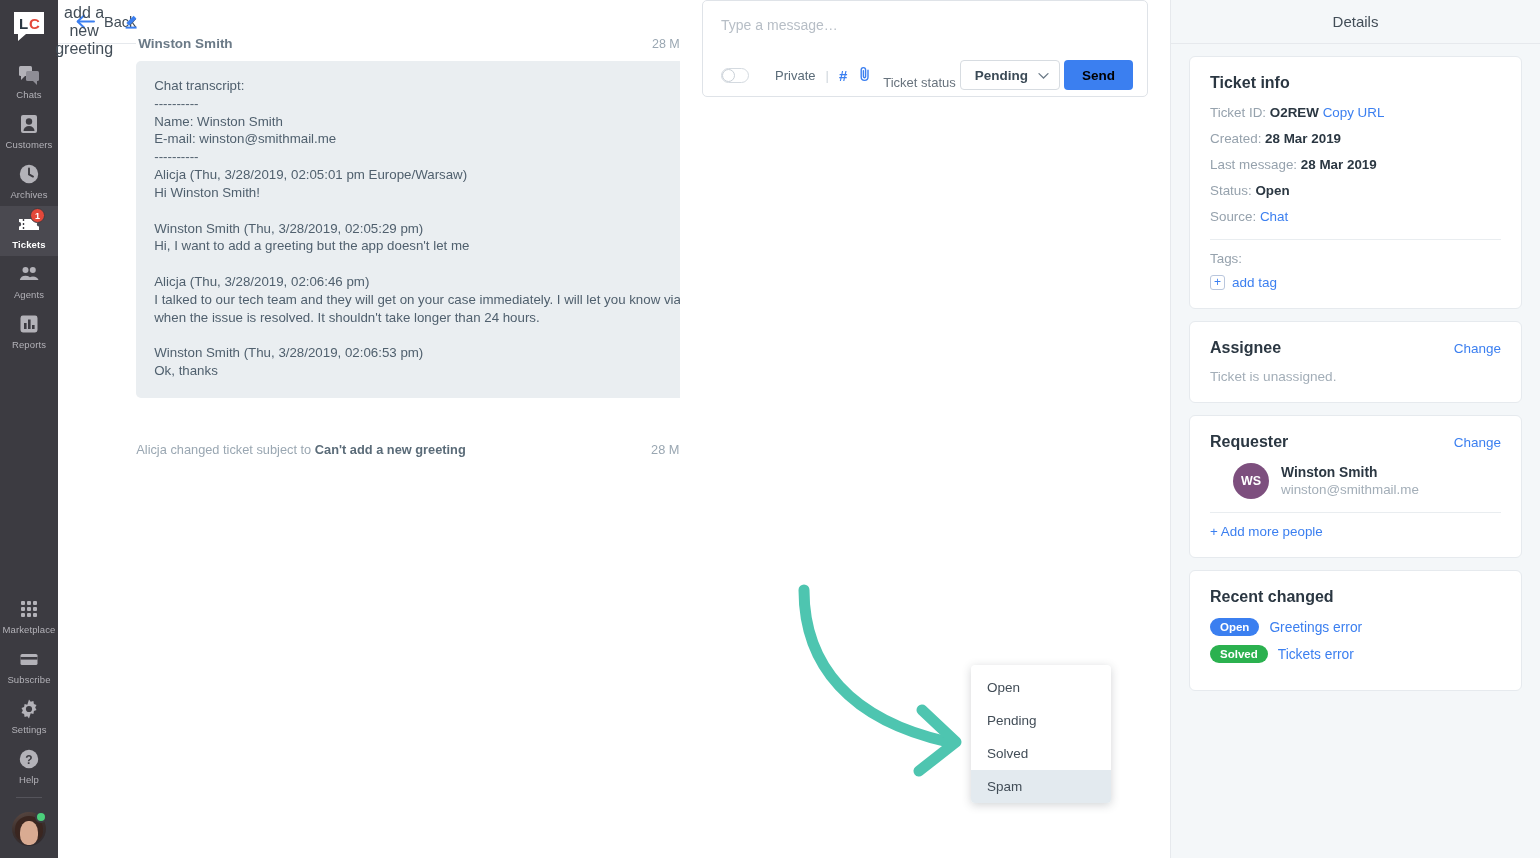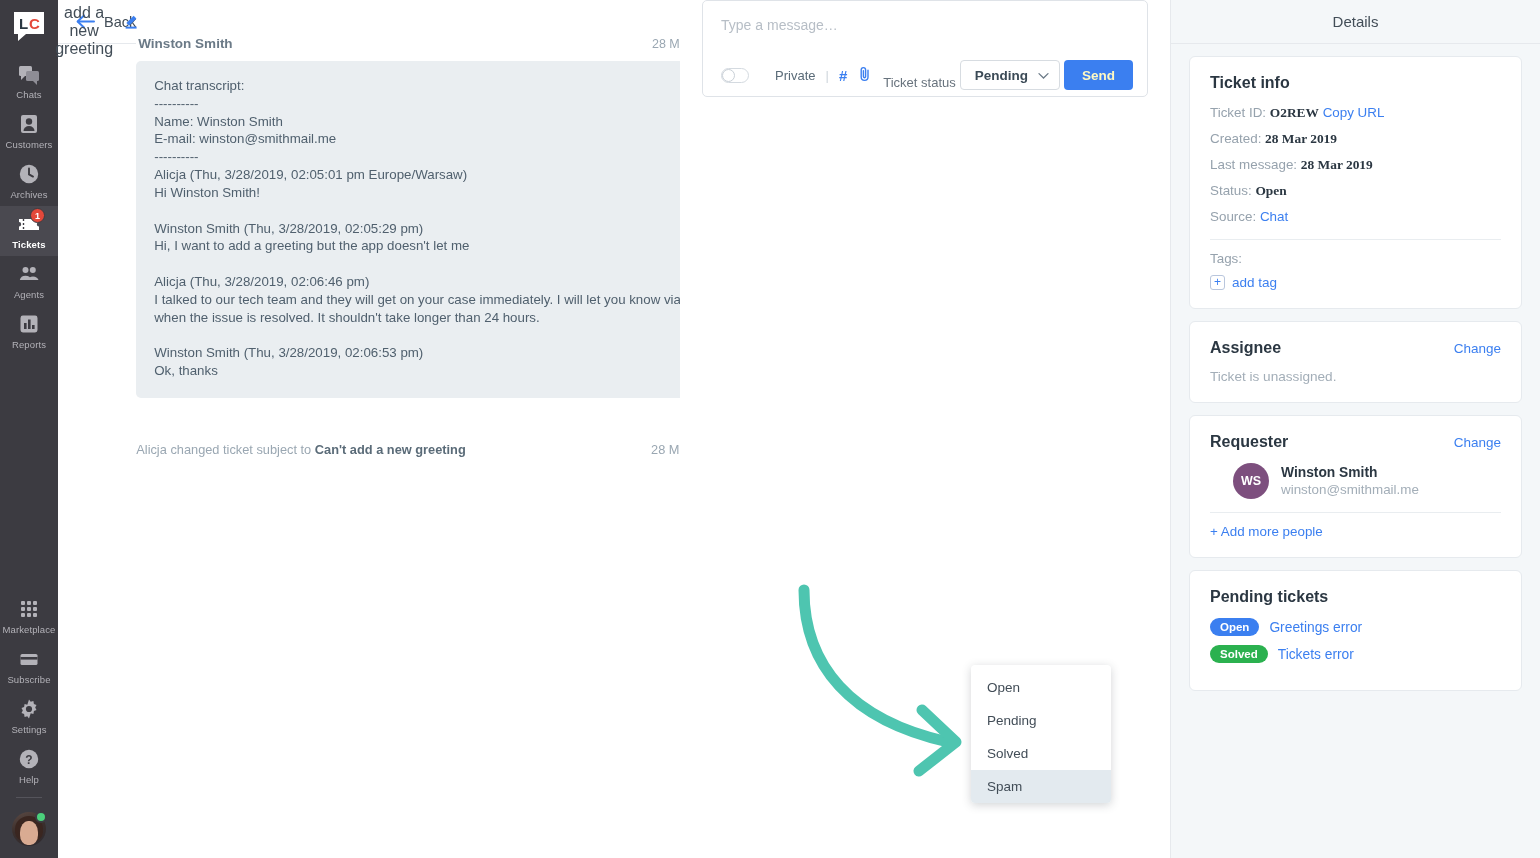--- a/index.html
+++ b/index.html
@@ -141,21 +141,21 @@
   .bar-right { margin-left: auto; display: flex; align-items: flex-end; gap: 4px; }
   .ticket-status-label { font-size: 13px; color: #68737d; }
   .status-select {
     border: 1px solid #d7dce1; border-radius: 4px; background: #fff;
     height: 30px; padding: 0 10px 0 14px;
     display: flex; align-items: center; gap: 10px; cursor: pointer;
     font-size: 13.5px; font-weight: bold; color: #3b4a56;
     min-width: 98px; justify-content: space-between;
   }
   .send-btn {
-    background: #3b7ff0; color: #fef9c3; border: none; border-radius: 4px;
+    background: #3b7ff0; color: #000000; border: none; border-radius: 4px;
     height: 30px; padding: 0 18px; font-size: 13.5px; font-weight: bold;
     cursor: pointer; font-family: "Liberation Sans", sans-serif;
   }
 
   
   .status-dropdown {
     position: absolute; left: 971px; top: 665px; width: 140px;
     background: #fff; border-radius: 4px;
     box-shadow: 0 2px 10px rgba(50,60,70,.22);
     padding: 6px 0 0 0; z-index: 40; overflow: hidden;
@@ -194,21 +194,21 @@
   .card-head-row {
     display: flex; align-items: baseline; justify-content: space-between;
     margin-bottom: 12px;
   }
   .card-head-row .card-title { margin-bottom: 0; }
   .link { color: #3b7ff0; cursor: pointer; }
   .link-sm { font-size: 13.5px; }
   .info-row {
     font-size: 13.4px; color: #96a2ad; margin-bottom: 8px; line-height: 1.35;
   }
-  .info-row b { color: #2b3742; font-weight: bold; font-family: Liberation Serif, serif; }
+  .info-row b { color: #2b3742; font-weight: bold; }
   .divider { height: 1px; background: #e9edf0; margin: 13px 0 11px 0; }
   .tags-label { font-size: 13.4px; color: #96a2ad; margin-bottom: 9px; }
   .add-tag { display: flex; align-items: center; gap: 7px; cursor: pointer; }
   .plus-box {
     width: 15px; height: 15px; border: 1px solid #b9c6dd; border-radius: 3px;
     color: #3b7ff0; font-size: 12px; line-height: 13px; text-align: center;
   }
   .muted { font-size: 13.6px; color: #a3aeb8; }
   .group-row { display: flex; align-items: center; gap: 11px; }
   .group-avatar {
@@ -519,21 +519,21 @@
           <span>
             <div class="req-name">Winston Smith</div>
             <div class="req-mail">winston@smithmail.me</div>
           </span>
         </div>
         <div class="divider"></div>
         <div class="add-people">+ Add more people</div>
       </div>
 
       <div class="card">
-        <div class="card-title">Pending tickets</div>
+        <div class="card-title">Recent changed</div>
         <div class="ticket-row">
           <span class="pill open">Open</span>
           <span class="ticket-link">Greetings error</span>
         </div>
         <div class="ticket-row">
           <span class="pill solved">Solved</span>
           <span class="ticket-link">Tickets error</span>
         </div>
       </div>
 

